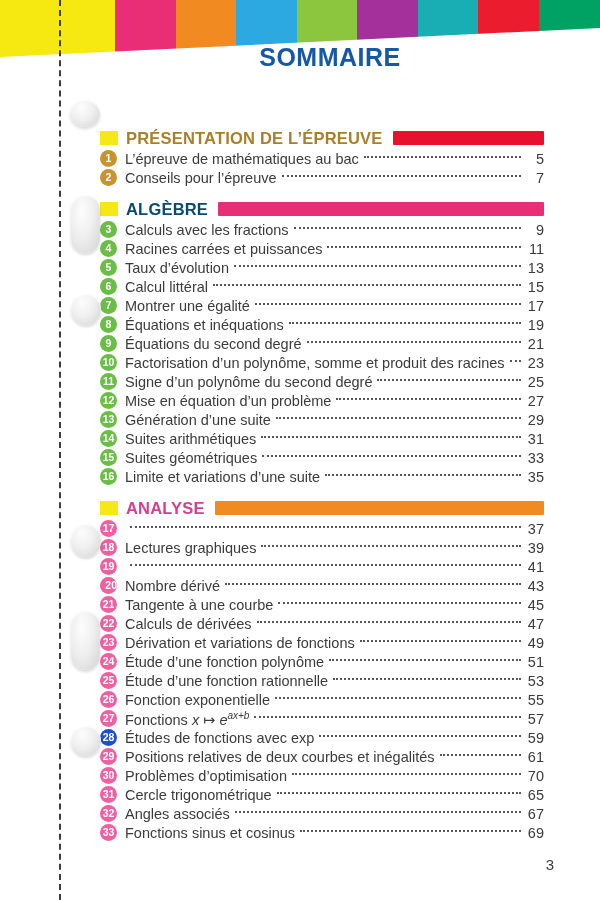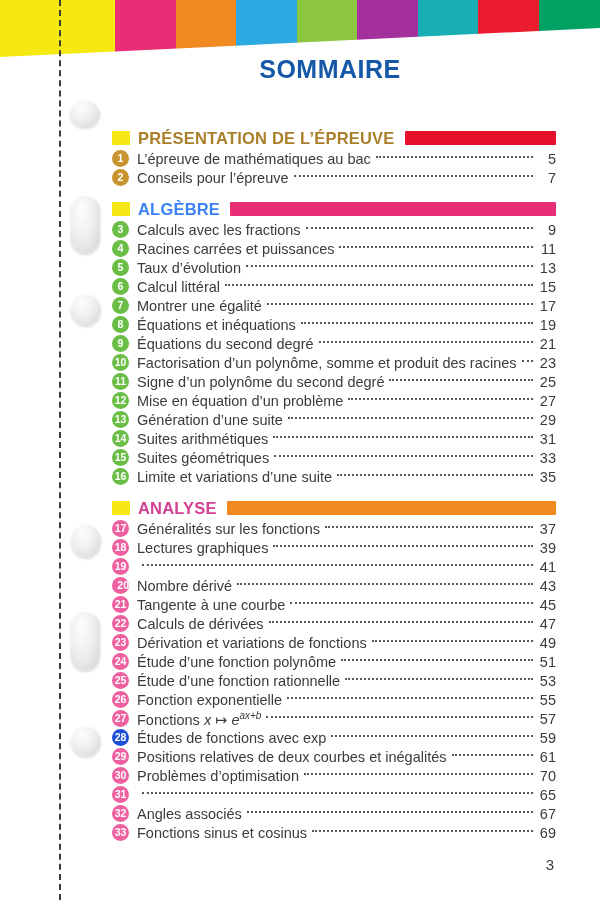--- a/index.html
+++ b/index.html
@@ -21,25 +21,25 @@
   
   .hole{
     position:absolute;z-index:4;
     background:radial-gradient(ellipse at 38% 28%, #fdfdfd 0%, #efefef 45%, #d2d2d2 100%);
     box-shadow:0 2px 3px rgba(0,0,0,0.15), inset 0 1px 1px rgba(255,255,255,0.9);
   }
   .hole.circle{border-radius:50%;}
   .hole.pill{border-radius:15px;}
 
   .title{
-    position:absolute;top:55px;left:60px;width:540px;text-align:center;
+    position:absolute;top:43px;left:60px;width:540px;text-align:center;
     font-size:25px;font-weight:bold;color:#1458A7;letter-spacing:0.5px;
   }
 
-  .content{position:absolute;left:112px;top:127px;width:444px;}
+  .content{position:absolute;left:100px;top:127px;width:444px;}
   .section{margin-top:11px;}
   .section:first-child{margin-top:0;}
   .section-header{display:flex;align-items:center;height:22px;}
   .bullet{width:18px;height:14px;flex:none;margin-right:8px;}
   .section-title{font-weight:bold;font-size:16.5px;white-space:nowrap;letter-spacing:0.2px;}
   .section-bar{flex:1;height:14px;margin-left:10px;border-radius:1px;}
 
   .row{display:flex;align-items:center;height:19px;font-size:14.5px;color:#3b3b3b;}
   .num{
     width:17px;height:17px;border-radius:50%;flex:none;margin-right:8px;
@@ -95,21 +95,21 @@
       <div class="row">
         <span class="num" style="background: rgb(200, 148, 47);">2</span>
         <span class="label">Conseils pour l’épreuve</span>
         <span class="dots"></span>
         <span class="pg">7</span>
       </div>
     </div>
     <div class="section">
       <div class="section-header">
         <div class="bullet" style="background: rgb(245, 232, 20);"></div>
-        <span class="section-title" style="color: #3b82f6;">ALGÈBRE</span>
+        <span class="section-title" style="color: #0c4a6e;">ALGÈBRE</span>
         <div class="section-bar" style="background: rgb(234, 46, 117);"></div>
       </div>
       <div class="row">
         <span class="num" style="background: rgb(106, 189, 69);">3</span>
         <span class="label">Calculs avec les fractions</span>
         <span class="dots"></span>
         <span class="pg">9</span>
       </div>
       <div class="row">
         <span class="num" style="background: rgb(106, 189, 69);">4</span>
@@ -191,21 +191,20 @@
       </div>
     </div>
     <div class="section">
       <div class="section-header">
         <div class="bullet" style="background: rgb(245, 232, 20);"></div>
         <span class="section-title" style="color: rgb(212, 64, 143);">ANALYSE</span>
         <div class="section-bar" style="background: rgb(241, 138, 33);"></div>
       </div>
       <div class="row">
         <span class="num" style="background: rgb(238, 96, 159);">17</span>
-        <span class="label">Généralités sur les fonctions</span>
         <span class="dots"></span>
         <span class="pg">37</span>
       </div>
       <div class="row">
         <span class="num" style="background: rgb(238, 96, 159);">18</span>
         <span class="label">Lectures graphiques</span>
         <span class="dots"></span>
         <span class="pg">39</span>
       </div>
       <div class="row">
@@ -274,20 +273,21 @@
         <span class="pg">61</span>
       </div>
       <div class="row">
         <span class="num" style="background: rgb(238, 96, 159);">30</span>
         <span class="label">Problèmes d’optimisation</span>
         <span class="dots"></span>
         <span class="pg">70</span>
       </div>
       <div class="row">
         <span class="num" style="background: rgb(238, 96, 159);">31</span>
+        <span class="label">Cercle trigonométrique</span>
         <span class="dots"></span>
         <span class="pg">65</span>
       </div>
       <div class="row">
         <span class="num" style="background: rgb(238, 96, 159);">32</span>
         <span class="label">Angles associés</span>
         <span class="dots"></span>
         <span class="pg">67</span>
       </div>
       <div class="row">

